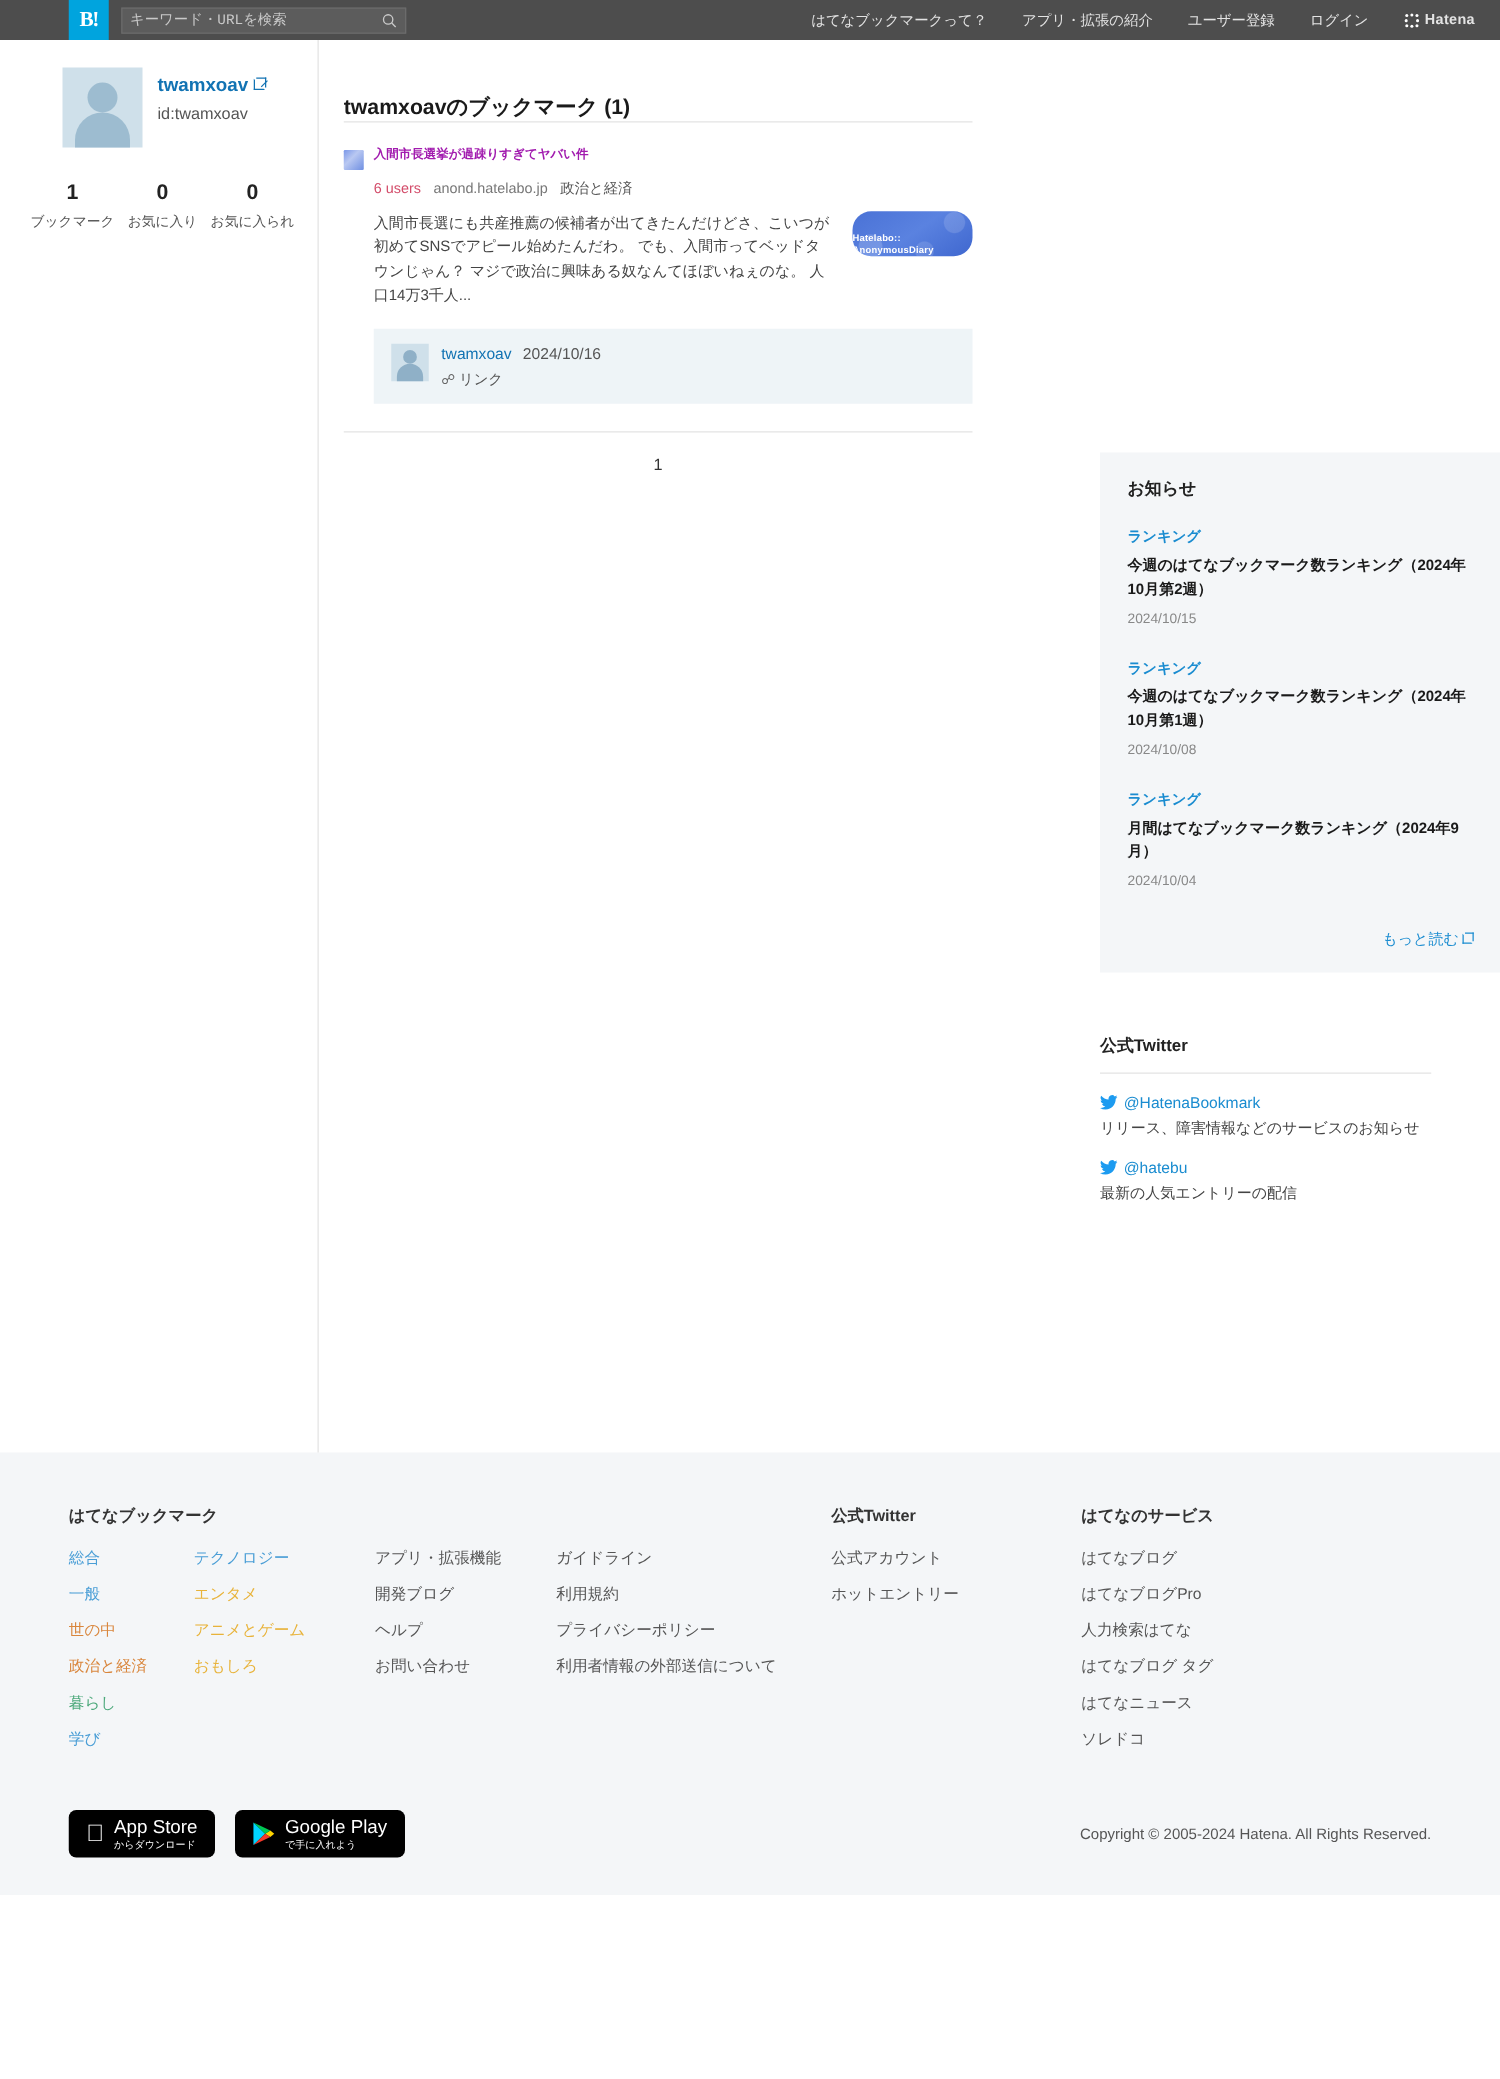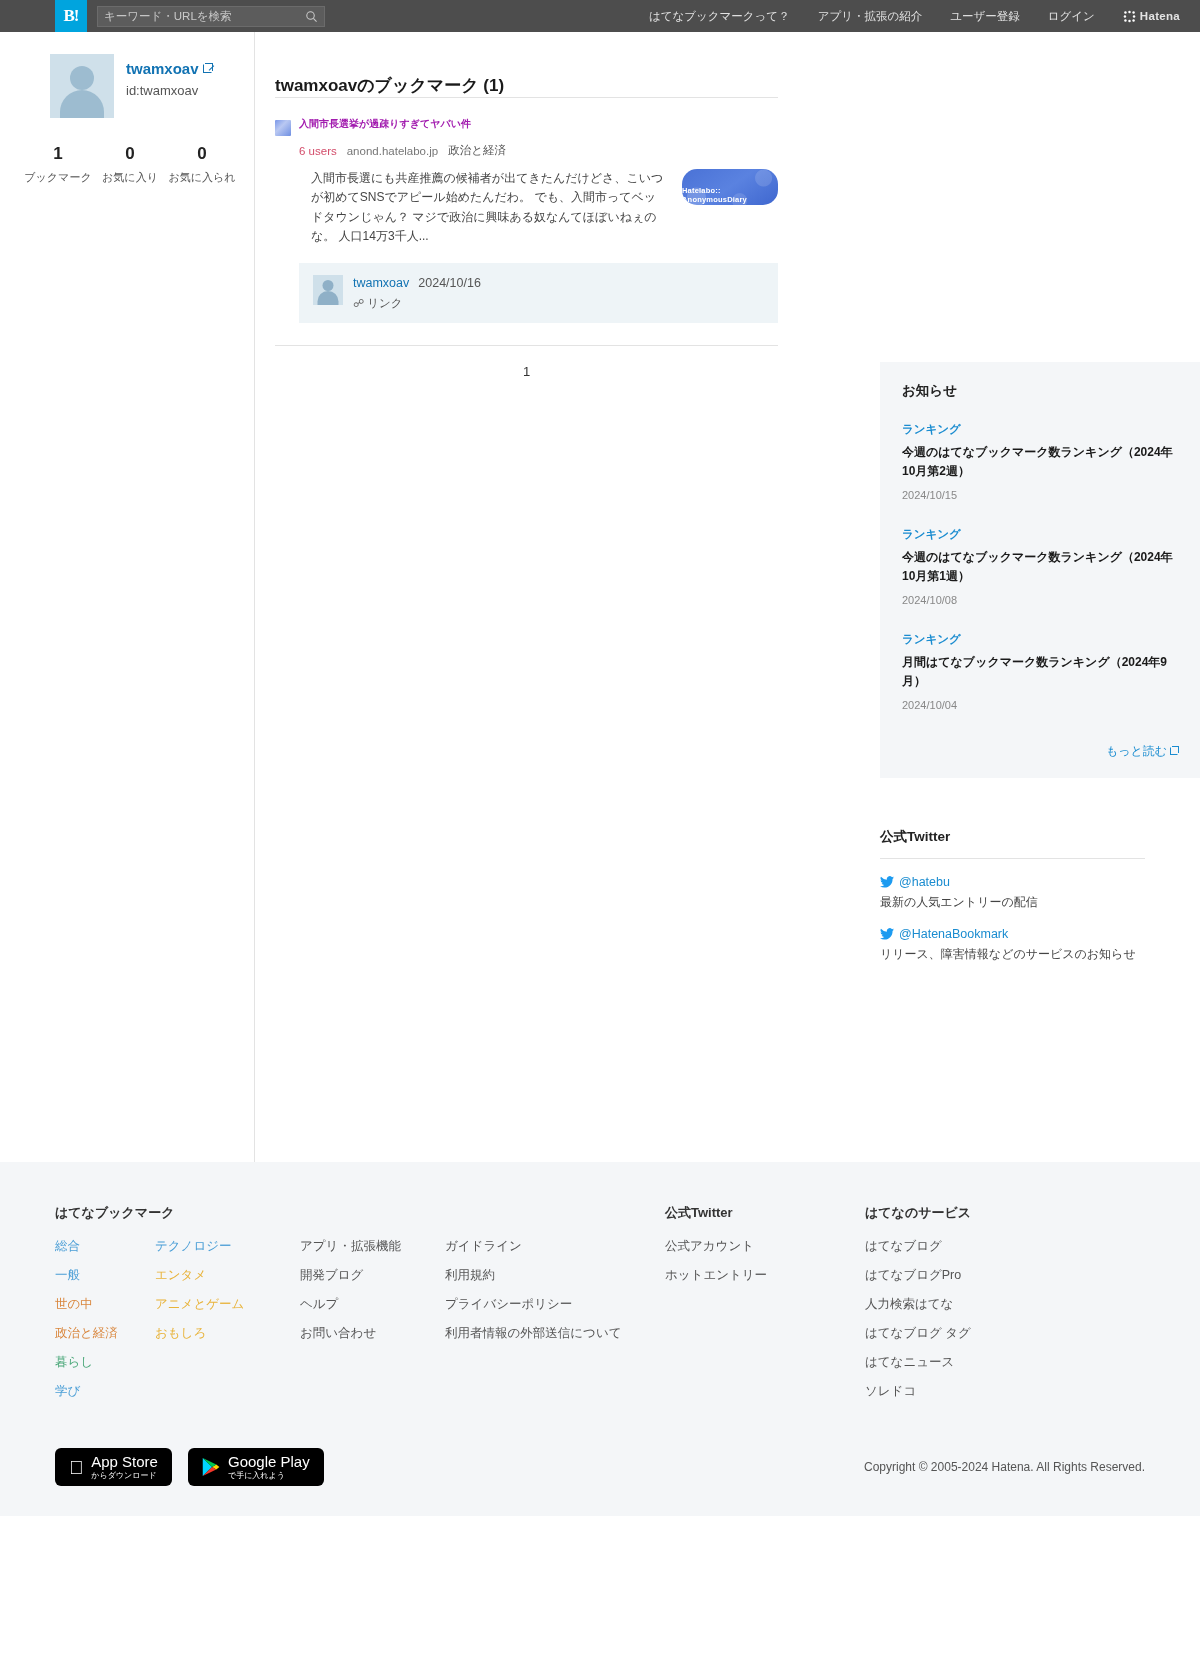--- a/index.html
+++ b/index.html
@@ -50,21 +50,21 @@
     align-items: center;
     padding: 0 6px;
   }
   .gh-search input {
     flex: 1 1 auto;
     background: transparent;
     border: none;
     outline: none;
     color: #e6e6e6;
     font-size: 11.5px;
-    font-family: Liberation Sans, sans-serif;
+    font-family: Liberation Mono, monospace;
     padding: 0;
   }
   .gh-search input::placeholder { color: #c9c9c9; }
   .gh-search .srch-icon {
     width: 13px; height: 13px;
     flex: 0 0 auto;
     opacity: .85;
   }
   .gh-nav {
     margin-left: auto;
@@ -248,21 +248,21 @@
     display: flex;
     align-items: center;
     gap: 10px;
     font-size: 11.5px;
   }
   .bm-users { color: #d34c6a; cursor: pointer; }
   .bm-domain { color: #777777; cursor: pointer; }
   .bm-cat { color: #555555; cursor: pointer; }
   .bm-body {
     margin-top: 11px;
-    margin-left: 36px;
+    margin-left: 24px;
     display: flex;
     gap: 14px;
     align-items: flex-start;
   }
   .bm-excerpt {
     flex: 1 1 auto;
     font-size: 12px;
     line-height: 1.62;
     color: #444444;
   }
@@ -616,32 +616,32 @@
         </div>
       </div>
 
       <div class="tw-block">
         <h2 class="tw-title">公式Twitter</h2>
         <div class="tw-item">
           <a class="tw-handle">
             <svg class="tw-bird" viewBox="0 0 24 20">
               <path fill="#1d9bf0" d="M24 2.3a9.7 9.7 0 0 1-2.8.8A4.9 4.9 0 0 0 23.3.4a9.8 9.8 0 0 1-3.1 1.2A4.9 4.9 0 0 0 11.8 6 13.9 13.9 0 0 1 1.7.9 4.9 4.9 0 0 0 3.2 7.5a4.8 4.8 0 0 1-2.2-.6v.1a4.9 4.9 0 0 0 3.9 4.8 4.9 4.9 0 0 1-2.2.1 4.9 4.9 0 0 0 4.6 3.4A9.9 9.9 0 0 1 0 17.4a13.9 13.9 0 0 0 7.5 2.2c9.1 0 14-7.5 14-14v-.7A10 10 0 0 0 24 2.3z"></path>
             </svg>
-            <span>@hatebu</span>
+            <span>@HatenaBookmark</span>
           </a>
-          <div class="tw-desc">最新の人気エントリーの配信</div>
+          <div class="tw-desc">リリース、障害情報などのサービスのお知らせ</div>
         </div>
         <div class="tw-item">
           <a class="tw-handle">
             <svg class="tw-bird" viewBox="0 0 24 20">
               <path fill="#1d9bf0" d="M24 2.3a9.7 9.7 0 0 1-2.8.8A4.9 4.9 0 0 0 23.3.4a9.8 9.8 0 0 1-3.1 1.2A4.9 4.9 0 0 0 11.8 6 13.9 13.9 0 0 1 1.7.9 4.9 4.9 0 0 0 3.2 7.5a4.8 4.8 0 0 1-2.2-.6v.1a4.9 4.9 0 0 0 3.9 4.8 4.9 4.9 0 0 1-2.2.1 4.9 4.9 0 0 0 4.6 3.4A9.9 9.9 0 0 1 0 17.4a13.9 13.9 0 0 0 7.5 2.2c9.1 0 14-7.5 14-14v-.7A10 10 0 0 0 24 2.3z"></path>
             </svg>
-            <span>@HatenaBookmark</span>
+            <span>@hatebu</span>
           </a>
-          <div class="tw-desc">リリース、障害情報などのサービスのお知らせ</div>
+          <div class="tw-desc">最新の人気エントリーの配信</div>
         </div>
       </div>
     </div>
   </div>
 </div>
 
 <div class="footer">
   <div class="footer-cols">
 
     <div class="f-col-bm">

